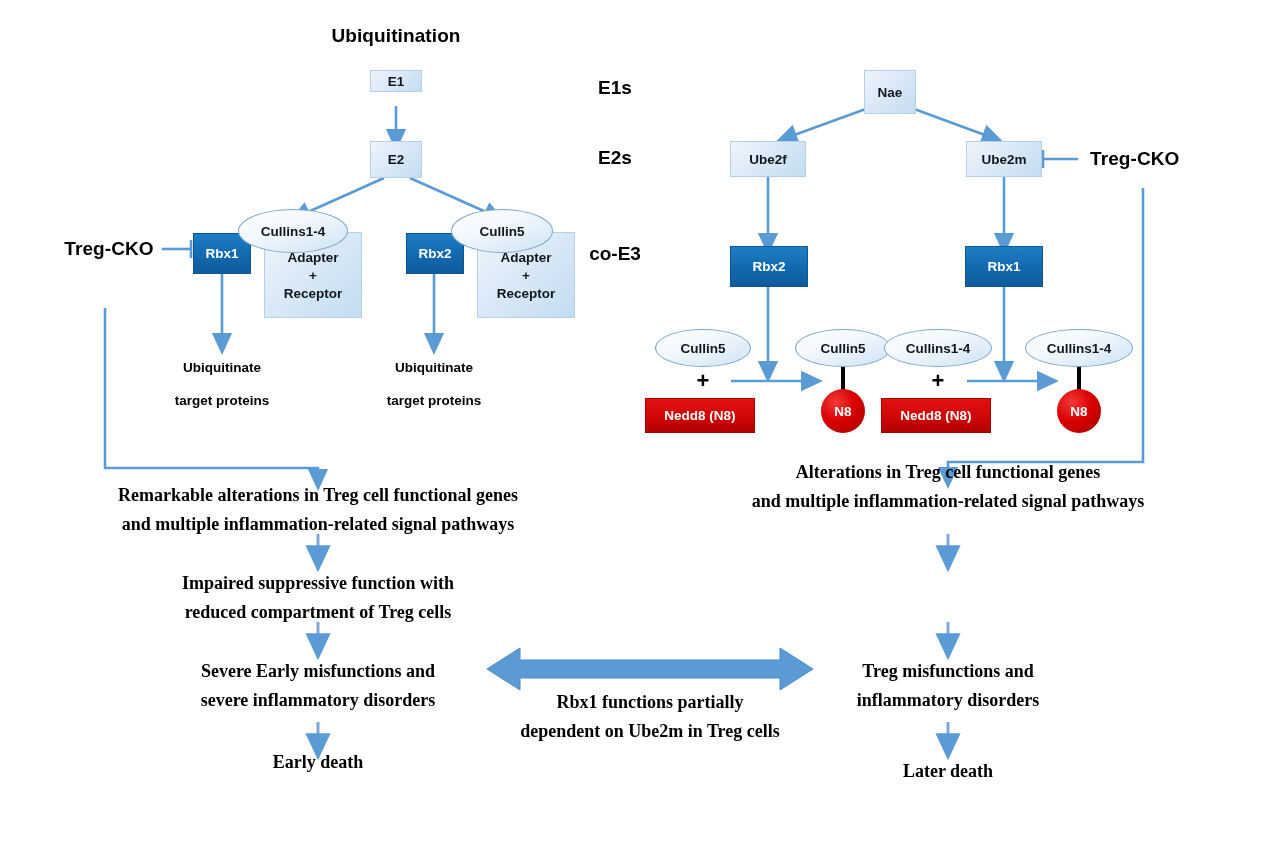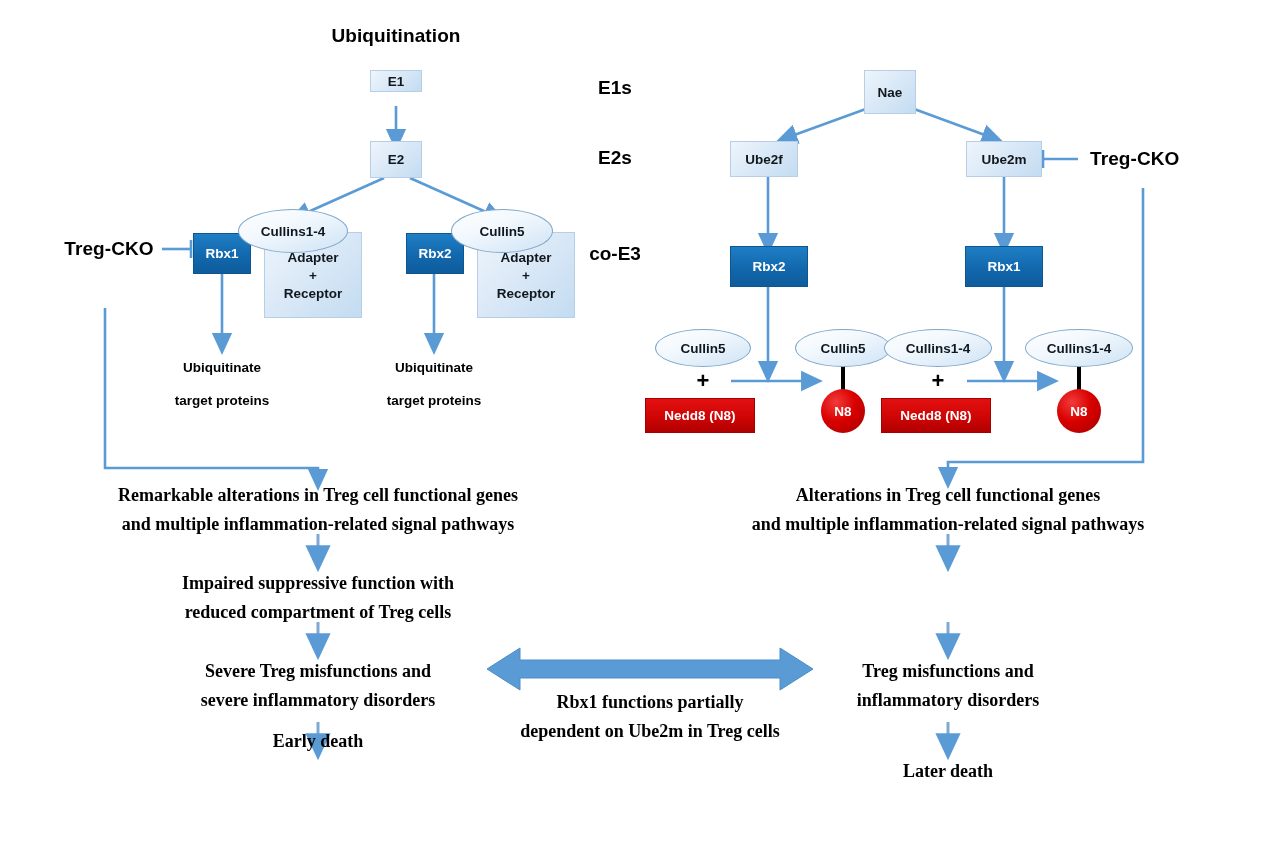--- a/index.html
+++ b/index.html
@@ -158,21 +158,21 @@
     <span class="smalllbl">Ubiquitinate</span>
     <span class="smalllbl">target proteins</span>
   </div>
   <div class="node plain" style="left:352px;top:352px;width:164px;height:64px;flex-direction:column;gap:18px;">
     <span class="smalllbl">Ubiquitinate</span>
     <span class="smalllbl">target proteins</span>
   </div>
 
   <div class="node pale smalllbl" style="left:864px;top:70px;width:52px;height:44px;">Nae</div>
 
-  <div class="node pale smalllbl" style="left:730px;top:141px;width:68px;height:36px;">Ube2f</div>
+  <div class="node pale smalllbl" style="left:730px;top:141px;width:76px;height:36px;">Ube2f</div>
   <div class="node pale smalllbl" style="left:966px;top:141px;width:76px;height:36px;">Ube2m</div>
 
   <div class="node plain cko" style="left:1090px;top:145px;width:130px;height:28px;justify-content:flex-start;">Treg-CKO</div>
 
   <div class="node dark smalllbl" style="left:730px;top:246px;width:78px;height:41px;">Rbx2</div>
   <div class="node dark smalllbl" style="left:965px;top:246px;width:78px;height:41px;">Rbx1</div>
 
   <div class="node ell smalllbl" style="left:655px;top:329px;width:96px;height:38px;">Cullin5</div>
   <div class="node plain plusmark" style="left:683px;top:367px;width:40px;height:28px;">+</div>
   <div class="node red smalllbl" style="left:645px;top:398px;width:110px;height:35px;">Nedd8 (N8)</div>
@@ -189,28 +189,28 @@
 
   <div class="concl s18" style="left:48px;top:481px;width:540px;">
     <div>Remarkable alterations in Treg cell functional genes</div>
     <div>and multiple inflammation-related signal pathways</div>
   </div>
   <div class="concl s18" style="left:88px;top:569px;width:460px;">
     <div>Impaired suppressive function with</div>
     <div>reduced compartment of Treg cells</div>
   </div>
   <div class="concl s18" style="left:88px;top:657px;width:460px;">
-    <div>Severe Treg misfunctions and</div>
+    <div>Severe Early misfunctions and</div>
     <div>severe inflammatory disorders</div>
   </div>
-  <div class="concl s18" style="left:188px;top:727px;width:260px;">
+  <div class="concl s18" style="left:188px;top:748px;width:260px;">
     <div>Early death</div>
   </div>
 
-  <div class="concl s18" style="left:690px;top:481px;width:516px;">
+  <div class="concl s18" style="left:690px;top:458px;width:516px;">
     <div>Alterations in Treg cell functional genes</div>
     <div>and multiple inflammation-related signal pathways</div>
   </div>
   <div class="concl s18" style="left:718px;top:657px;width:460px;">
     <div>Treg misfunctions and</div>
     <div>inflammatory disorders</div>
   </div>
   <div class="concl s18" style="left:818px;top:757px;width:260px;">
     <div>Later death</div>
   </div>

